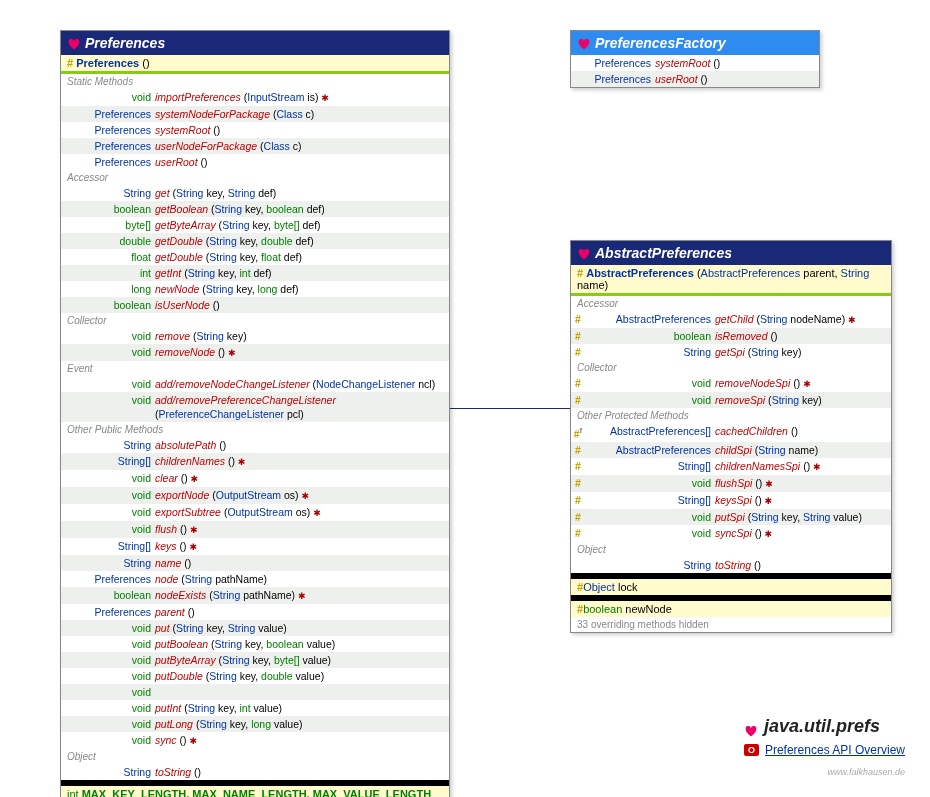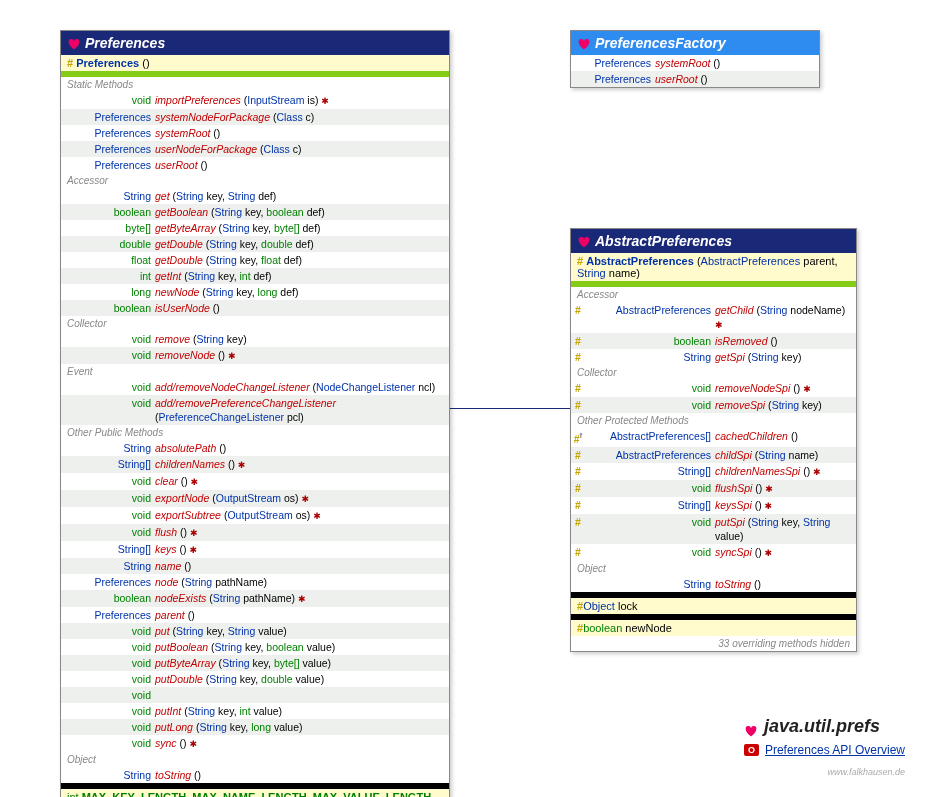--- a/index.html
+++ b/index.html
@@ -32,21 +32,21 @@
   .hdr-light { background: #2e8bf0; }
   .heart {
     width: 14px; height: 12px;
     position: relative;
     display: inline-block;
   }
   .heart svg { width: 14px; height: 12px; }
   .constructor-row {
     background: #fffbcc;
     padding: 2px 6px;
-    border-bottom: 6px solid #84cc16;
+    border-bottom: 3px solid #84cc16;
     font-size: 11px;
   }
   .section-label {
     color: #888;
     font-style: italic;
     padding: 2px 6px;
     font-size: 10px;
   }
   .row {
     display: flex;
@@ -69,24 +69,22 @@
   .const-row {
     background: #fffbcc;
     padding: 2px 6px;
     font-size: 11px;
     border-top: 6px solid #000000;
   }
   .const-type { color: #008000; }
   .const-name { color: #008000; font-weight: bold; }
   .footnote {
     color: #888;
-    font-style: italic;
     padding: 2px 6px;
     font-size: 10px;
-    text-align: right;
   }
   .footer { position: absolute; right: 25px; bottom: 40px; text-align: right; }
   .footer-title { font-size: 18px; font-weight: bold; font-style: italic; color: #222; display: flex; align-items: center; gap: 6px; }
   .footer-link { color: #0033aa; font-size: 12px; display: flex; align-items: center; gap: 6px; margin-top: 6px; }
   .oracle { background: #c00; color: #fff; font-size: 9px; padding: 1px 4px; border-radius: 2px; font-weight: bold; }
   .credit { position: absolute; right: 25px; bottom: 20px; color: #aaa; font-size: 9px; font-style: italic; }
   .connector { position: absolute; height: 1px; background: #1a2878; }
 </style>
 </head>
 <body>
@@ -317,21 +315,21 @@
         <span class="sig"><span class="method">systemRoot</span> ()</span>
       </div>
       <div class="row even">
         <span class="vis"></span>
         <span class="rtype" style="width:70px">Preferences</span>
         <span class="sig"><span class="method">userRoot</span> ()</span>
       </div>
     </div>
 </div>
 
-<div class="box" style="left:570px; top:228px; width:287px;">
+<div class="box" style="left:570px; top:240px; width:322px;">
   <div class="box-header hdr-dark">
     <span class="heart"><svg viewBox="0 0 20 18">
           <path fill="#e06" d="M10 17s-8-5-8-11a4 4 0 0 1 8-1 4 4 0 0 1 8 1c0 6-8 11-8 11z"></path>
         </svg></span>
     <span>AbstractPreferences</span>
   </div>
   <div class="constructor-row">
     <span class="vis prot">#</span>
     <b style="color:#0033aa">AbstractPreferences</b>
     <span id="abs-ctor-params"> (<span class="param-type">AbstractPreferences</span> <span class="param-name">parent</span>, <span class="param-type">String</span> <span class="param-name">name</span>)</span>

